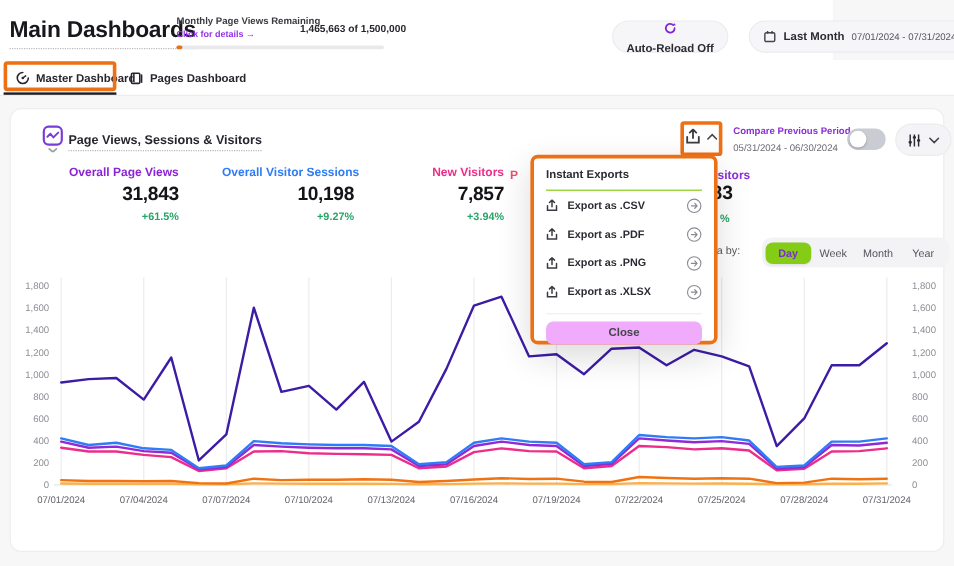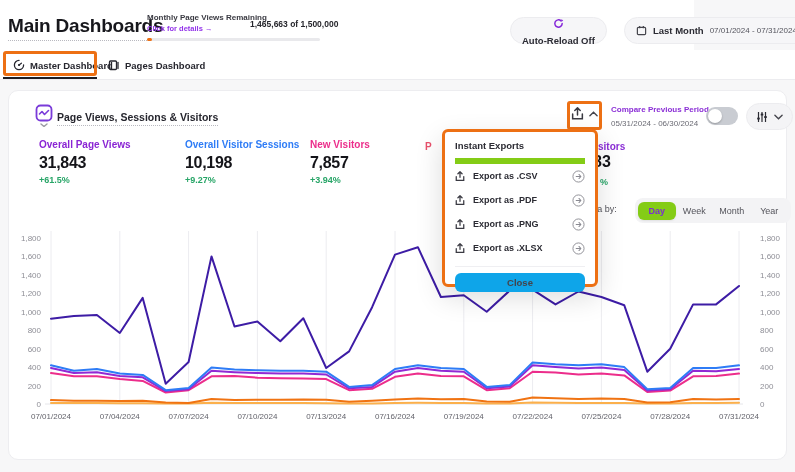--- a/index.html
+++ b/index.html
@@ -38,45 +38,45 @@
   .card-title { position:absolute; left:48px; top:20px; font-size:10.5px; font-weight:bold; color:#26262e;
                 border-bottom:1px dotted #b9b9c0; padding-bottom:2px; }
   .export-btn { position:absolute; left:562px; top:16px; display:flex; align-items:center; gap:5px; cursor:pointer; }
   .compare-label { position:absolute; left:602px; top:14px; font-size:8px; font-weight:bold; color:#8b2fd6; }
   .compare-range { position:absolute; left:602px; top:12px; font-size:8px; color:#6b6b74;margin-top:16px; }
   .toggle { position:absolute; left:697px; top:16px; width:32px; height:18px; background:#c9ccd2; border-radius:9px; cursor:pointer; }
   .toggle-knob { position:absolute; left:2px; top:2px; width:14px; height:14px; background:#fff; border-radius:50%; box-shadow:0 1px 2px rgba(0,0,0,.25); }
   .sliders-btn { position:absolute; left:737px; top:12px; width:47px; height:27px; background:#f4f4f6; border:1px solid #ececef;
                  border-radius:14px; display:flex; align-items:center; justify-content:center; gap:6px; cursor:pointer; }
 
-  .metric { position:absolute; top:48px; text-align:left; }
+  .metric { position:absolute; top:48px; text-align:right; }
   .metric-label { font-size:10px; font-weight:bold; white-space:nowrap; }
   .metric-value { font-size:16px; font-weight:bold; color:#141419; margin-top:4px; letter-spacing:-0.3px; }
   .metric-delta { font-size:9px; font-weight:bold; margin-top:3px; }
   .m1 { left:30px; width:110px; } .m2 { left:176px; width:110px; } .m3 { left:301px; width:110px; } .m6 { left:649px; width:125px; }
   .frag-p { position:absolute; left:416px; top:50px; font-size:10px; font-weight:bold; }
   .frag-sitors { position:absolute; left:589px; top:50px; font-size:10px; font-weight:bold; }
   .frag-83 { position:absolute; left:584px; top:62px; font-size:16px; font-weight:bold; color:#141419; }
   .frag-pct { position:absolute; left:591px; top:86px; font-size:9px; font-weight:bold; }
 
   .viewby-label { position:absolute; left:554px; top:113px; font-size:9px; color:#55555c; }
   .viewby { position:absolute; left:626px; top:107px; width:156px; height:25px; background:#f3f3f5; border-radius:8px;
             display:flex; align-items:center; padding:0 3px; }
   .viewby-opt { flex:1; text-align:center; font-size:9px; color:#55555c; padding:4px 0; cursor:pointer; border-radius:6px; }
   .viewby-opt.sel { background:#84cc16; color:#7a2fd0; font-weight:bold; box-shadow:0 1px 2px rgba(0,0,0,.08); }
 
   .chart-wrap { position:absolute; left:6px; top:136px; width:766px; height:210px; }
 
   .popup { position:absolute; left:433px; top:38px; width:156px; height:158px; background:#fff; border:3px solid #ed7014;
            border-radius:6px; box-shadow:0 10px 28px rgba(0,0,0,.14); z-index:50; padding:8px 10px 7px; }
-  .popup-title { font-size:9.5px; font-weight:bold; color:#2b2b33; padding-bottom:7px; border-bottom:6px solid #84cc16; }
+  .popup-title { font-size:9.5px; font-weight:bold; color:#2b2b33; padding-bottom:7px; border-bottom:1px solid #84cc16; }
   .popup-row { height:24px; display:flex; align-items:center; gap:8px; cursor:pointer; }
   .popup-row-label { font-size:9px; font-weight:bold; color:#2b2b33; flex:1; }
   .popup-close { margin-top:6px; border-top:1px solid #efeff2; padding-top:6px; }
-  .popup-close-btn { height:19px; background:#0ea5e9; border-radius:6px; text-align:center; font-size:9.5px; font-weight:bold;
+  .popup-close-btn { height:19px; background:#f0abfc; border-radius:6px; text-align:center; font-size:9.5px; font-weight:bold;
                      color:#44444b; line-height:19px; cursor:pointer; }
   svg { display:block; }
 </style>
 </head>
 <body>
 
 <div class="topbar">
   <div class="page-title">Main Dashboards</div>
 
   <div class="usage">

